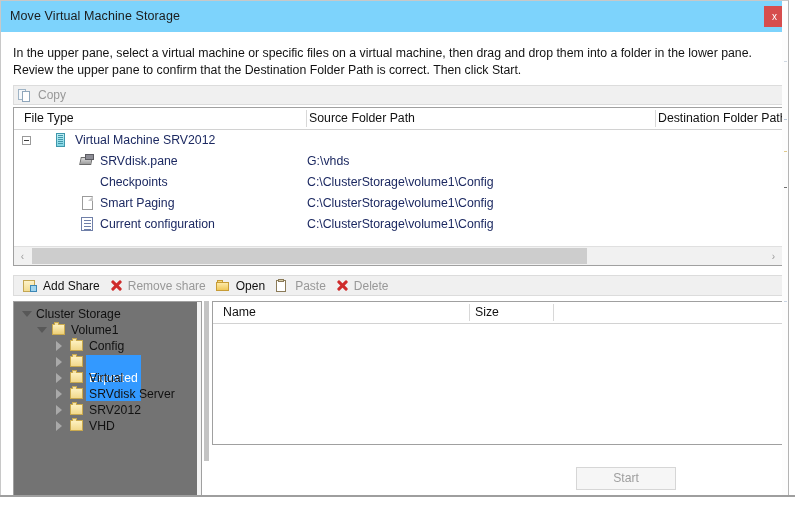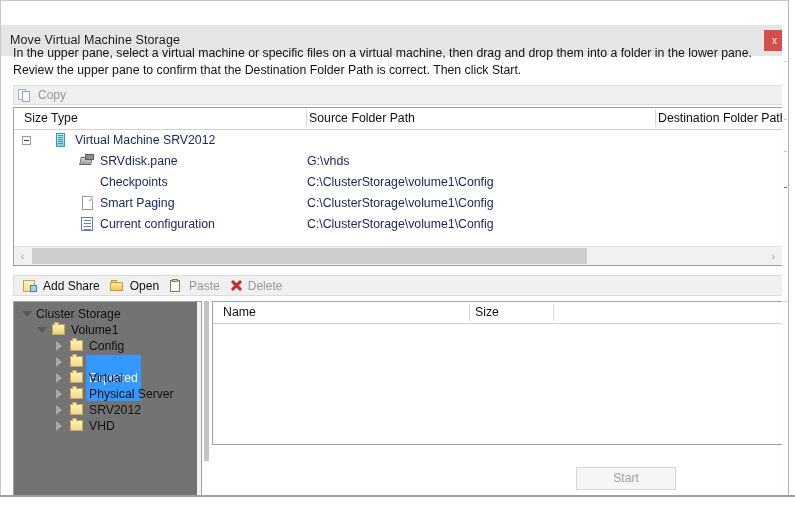--- a/index.html
+++ b/index.html
@@ -25,22 +25,21 @@
     height: 495px;
     background: #ffffff;
     border-left: 1px solid #c8c8c8;
     border-top: 1px solid #c8c8c8;
     border-right: 1px solid #b4b4b4;
     box-sizing: border-box;
   }
   #titlebar {
     position: relative;
     height: 31px;
-    background: #e5e5e5;
-    margin-top: 24px;
+    background: #7dd3fc;
   }
   #title-text {
     position: absolute;
     left: 9px;
     top: 8px;
     font-size: 12.5px;
     color: #1b1b1b;
     letter-spacing: 0.1px;
     white-space: nowrap;
   }
@@ -528,21 +527,21 @@
 
   <div id="upper-toolbar">
     <div class="tb-item disabled">
       <span class="ticn icn-copy"></span>
       <span>Copy</span>
     </div>
   </div>
 
   <div id="upper-pane">
     <div class="col-header">
-      <span class="ch" style="left:10px">Size Type</span>
+      <span class="ch" style="left:10px">File Type</span>
       <span class="ch-div" style="left:292px"></span>
       <span class="ch" style="left:295px">Source Folder Path</span>
       <span class="ch-div" style="left:641px"></span>
       <span class="ch" style="left:644px">Destination Folder Path</span>
     </div>
 
     <div id="tree-rows">
 
       <div class="trow">
         <span class="expander"></span>
@@ -580,20 +579,24 @@
       <div id="hs-thumb"></div>
       <div class="hs-arrow" id="hs-right">›</div>
     </div>
   </div>
 
   <div id="lower-toolbar">
     <div class="tb-item enabled">
       <span class="ticn icn-addshare"></span>
       <span>Add Share</span>
     </div>
+    <div class="tb-item disabled">
+      <span class="ticn icn-x"></span>
+      <span>Remove share</span>
+    </div>
     <div class="tb-item enabled">
       <span class="ticn icn-open"></span>
       <span>Open</span>
     </div>
     <div class="tb-item disabled">
       <span class="ticn icn-paste"></span>
       <span>Paste</span>
     </div>
     <div class="tb-item disabled">
       <span class="ticn icn-x"></span>
@@ -623,21 +626,21 @@
         <span class="flabel" style="left:75px">Exported</span>
       </div>
       <div class="ftrow">
         <span class="tri-closed-outline" style="left:42px"></span>
         <span class="fic" style="left:56px"></span>
         <span class="flabel" style="left:75px">Virtual</span>
       </div>
       <div class="ftrow">
         <span class="tri-closed-outline" style="left:42px"></span>
         <span class="fic" style="left:56px"></span>
-        <span class="flabel" style="left:75px">Physical Server</span>
+        <span class="flabel" style="left:75px">SRVdisk Server</span>
       </div>
       <div class="ftrow">
         <span class="tri-closed-outline" style="left:42px"></span>
         <span class="fic" style="left:56px"></span>
         <span class="flabel" style="left:75px">SRV2012</span>
       </div>
       <div class="ftrow">
         <span class="tri-closed-outline" style="left:42px"></span>
         <span class="fic" style="left:56px"></span>
         <span class="flabel" style="left:75px">VHD</span>

